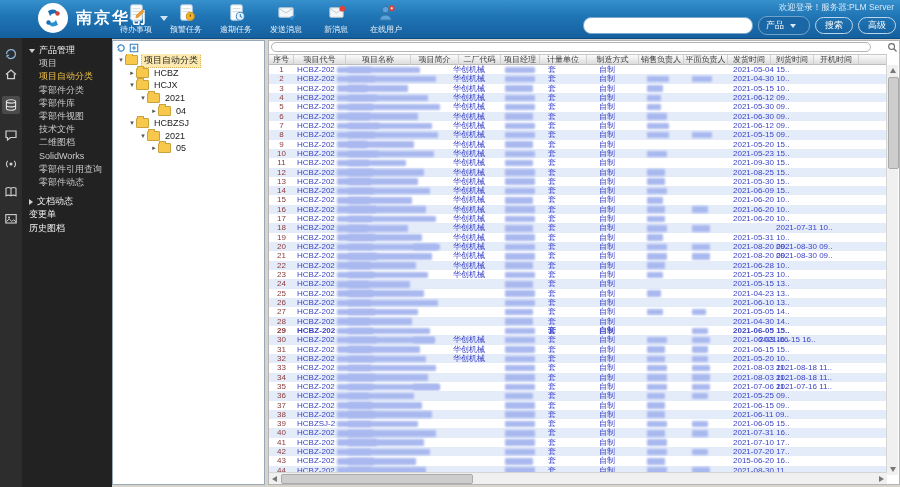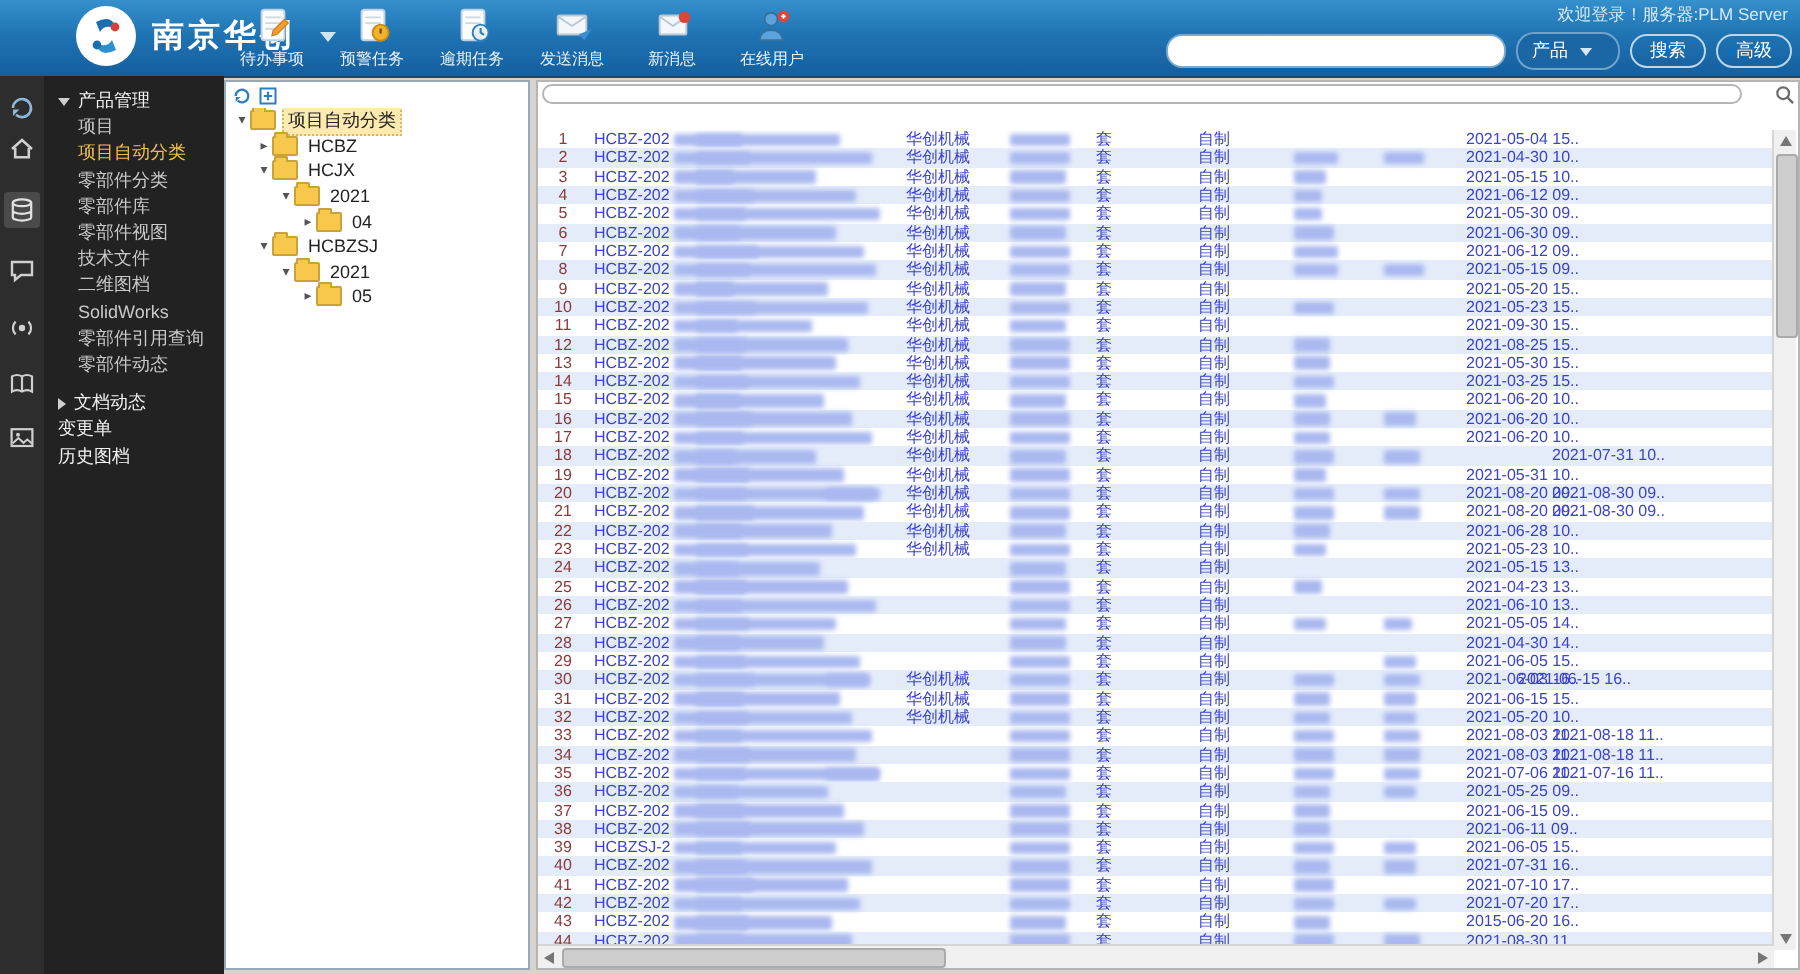--- a/index.html
+++ b/index.html
@@ -313,20 +313,36 @@
   </div>
 
   <div class="tablepanel">
     <div class="filterrow">
       <input class="filter-input" value="" style="">
       <svg class="mag" viewBox="0 0 12 12">
         <circle cx="5" cy="5" r="3.2" fill="none" stroke="#6b6b6b" stroke-width="1.2"></circle>
         <path d="M7.4 7.4l3 3" stroke="#6b6b6b" stroke-width="1.3"></path>
       </svg>
     </div>
+    <div class="thead" id="thead">
+        <span class="th" style="left: 0px; width: 25px;">序号</span>
+        <span class="th" style="left: 25px; width: 52px;">项目代号</span>
+        <span class="th" style="left: 77px; width: 65px;">项目名称</span>
+        <span class="th" style="left: 142px; width: 48px;">项目简介</span>
+        <span class="th" style="left: 190px; width: 42px;">二厂代码</span>
+        <span class="th" style="left: 232px; width: 39px;">项目经理</span>
+        <span class="th" style="left: 271px; width: 47px;">计量单位</span>
+        <span class="th" style="left: 318px; width: 52px;">制造方式</span>
+        <span class="th" style="left: 370px; width: 45px;">销售负责人</span>
+        <span class="th" style="left: 415px; width: 44px;">平面负责人</span>
+        <span class="th" style="left: 459px; width: 43px;">发货时间</span>
+        <span class="th" style="left: 502px; width: 43px;">到货时间</span>
+        <span class="th" style="left: 545px; width: 45px;">开机时间</span>
+        <span class="th" style="left: 590px; width: 28px;"></span>
+      </div>
     <div class="tbody" id="tbody">
         <div class="tr" style="top: 0px;">
           <span class="td num" style="left:0;width:25px">1</span>
           <span class="td link" style="left:28px">HCBZ-202 <span class="blur" style="width:34px"></span></span>
           <span class="td " style="left:79px"><span><span class="blur" style="width:72px"></span></span></span>
           <span class="td link" style="left:184px">华创机械</span>
           <span class="td " style="left:236px"><span><span class="blur" style="width:30px"></span></span></span>
           <span class="td link" style="left:279px">套</span>
           <span class="td link" style="left:330px">自制</span>
           <span class="td link" style="left:464px">2021-05-04 15..</span>
@@ -465,21 +481,21 @@
         </div>
         <div class="tr alt" style="top: 121.16px;">
           <span class="td num" style="left:0;width:25px">14</span>
           <span class="td link" style="left:28px">HCBZ-202 <span class="blur" style="width:37px"></span></span>
           <span class="td " style="left:79px"><span><span class="blur" style="width:82px"></span></span></span>
           <span class="td link" style="left:184px">华创机械</span>
           <span class="td " style="left:236px"><span><span class="blur" style="width:30px"></span></span></span>
           <span class="td link" style="left:279px">套</span>
           <span class="td link" style="left:330px">自制</span>
           <span class="td " style="left:378px"><span><span class="blur" style="width:20px"></span></span></span>
-          <span class="td link" style="left:464px">2021-03-25 15..</span>
+          <span class="td link" style="left:464px">2021-06-09 15..</span>
         </div>
         <div class="tr" style="top: 130.48px;">
           <span class="td num" style="left:0;width:25px">15</span>
           <span class="td link" style="left:28px">HCBZ-202 <span class="blur" style="width:33px"></span></span>
           <span class="td " style="left:79px"><span><span class="blur" style="width:64px"></span></span></span>
           <span class="td link" style="left:184px">华创机械</span>
           <span class="td " style="left:236px"><span><span class="blur" style="width:28px"></span></span></span>
           <span class="td link" style="left:279px">套</span>
           <span class="td link" style="left:330px">自制</span>
           <span class="td " style="left:378px"><span><span class="blur" style="width:16px"></span></span></span>
@@ -621,21 +637,21 @@
         </div>
         <div class="tr alt" style="top: 251.64px;">
           <span class="td num" style="left:0;width:25px">28</span>
           <span class="td link" style="left:28px">HCBZ-202 <span class="blur" style="width:33px"></span></span>
           <span class="td " style="left:79px"><span><span class="blur" style="width:64px"></span></span></span>
           <span class="td " style="left:236px"><span><span class="blur" style="width:28px"></span></span></span>
           <span class="td link" style="left:279px">套</span>
           <span class="td link" style="left:330px">自制</span>
           <span class="td link" style="left:464px">2021-04-30 14..</span>
         </div>
-        <div class="tr" style="top: 260.96px;">
+        <div class="tr" style="top: 260.96px; font-weight: bold;">
           <span class="td num" style="left:0;width:25px">29</span>
           <span class="td link" style="left:28px">HCBZ-202 <span class="blur" style="width:36px"></span></span>
           <span class="td " style="left:79px"><span><span class="blur" style="width:82px"></span></span></span>
           <span class="td " style="left:236px"><span><span class="blur" style="width:30px"></span></span></span>
           <span class="td link" style="left:279px">套</span>
           <span class="td link" style="left:330px">自制</span>
           <span class="td " style="left:423px"><span><span class="blur" style="width:16px"></span></span></span>
           <span class="td link" style="left:464px">2021-06-05 15..</span>
         </div>
         <div class="tr alt" style="top: 270.28px;">

